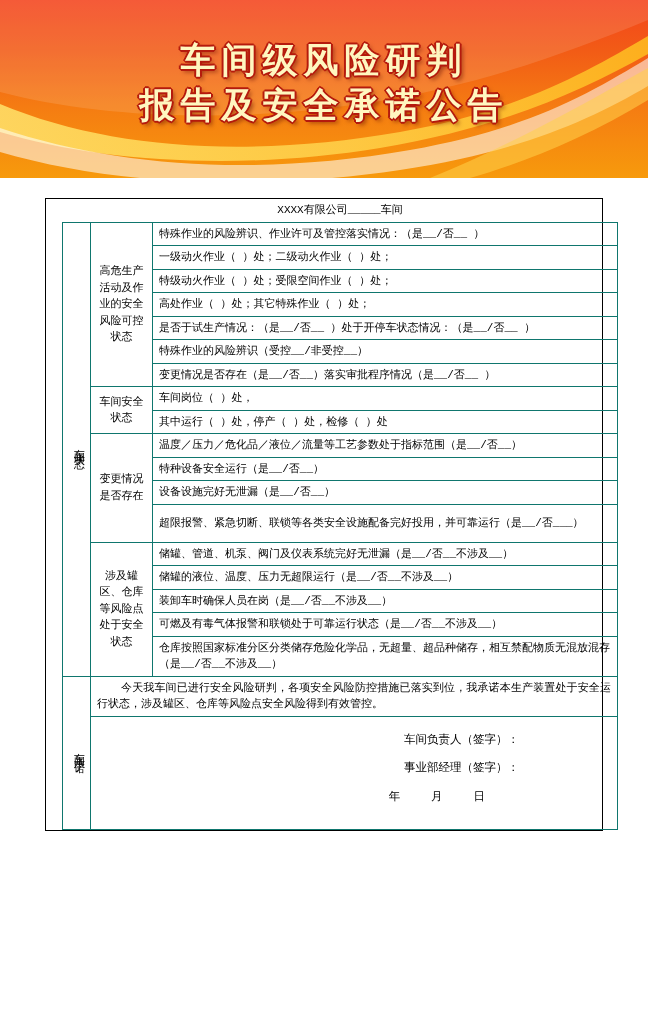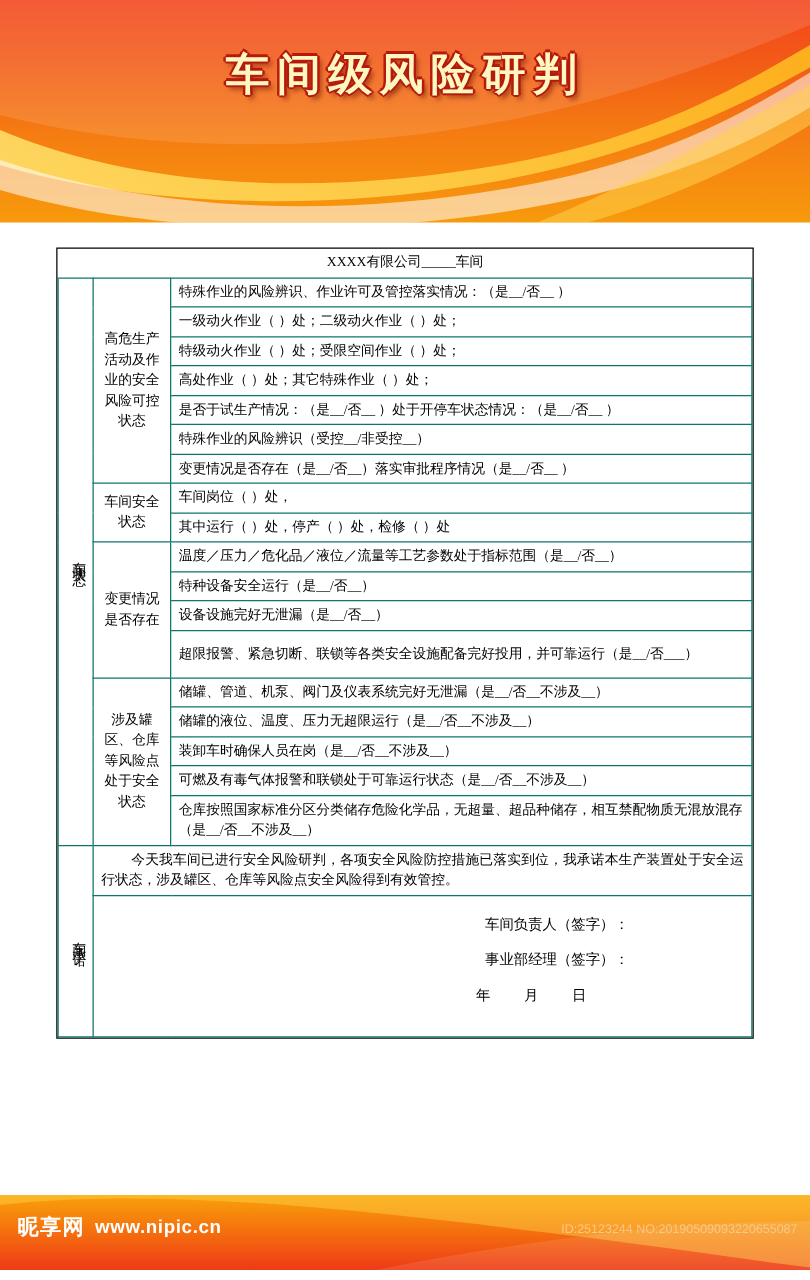--- a/index.html
+++ b/index.html
@@ -88,21 +88,22 @@
     position: absolute;
     left: 45px; top: 198px;
     width: 558px;
     border: 1px solid #000;
     background: #fff;
   }
   table.main {
     width: 100%;
     border-collapse: collapse;
     table-layout: fixed;
-    font-family: Liberation Serif, serif;
+    font-family: Liberation Mono, monospace;
+    margin-left: 16px;
   }
   table.main td {
     border: 1px solid #0f766e;
     padding: 3px 6px;
     font-size: 11px;
     color: #000;
     line-height: 1.5;
     vertical-align: middle;
   }
   .hdr {
@@ -170,20 +171,21 @@
           <stop offset="100%" stop-color="#ffffff" stop-opacity=".25"></stop>
         </linearGradient>
       </defs>
       <path d="M0,104 C110,150 250,158 400,132 C520,111 590,70 648,36 L648,0 L648,0 L648,54 C580,92 500,128 380,148 C240,171 100,162 0,132 Z" fill="url(#gy)" opacity=".85"></path>
       <path d="M0,128 C120,168 260,176 410,150 C530,129 592,92 648,58 L648,86 C590,120 520,152 400,170 C250,192 110,184 0,152 Z" fill="#ffffff" opacity=".55"></path>
       <path d="M0,0 L648,0 L648,20 C560,56 470,88 360,104 C230,123 100,118 0,92 Z" fill="#ffffff" opacity=".12"></path>
       <path d="M430,178 C500,150 570,112 648,68 L648,100 C586,138 520,164 470,178 Z" fill="#ffd24a" opacity=".55"></path>
     </svg>
     <div class="title-wrap">
       <div class="title-line l1">车间级风险研判</div>
+      <div class="title-line l2">报告及安全承诺公告</div>
     </div>
   </div>
 
   <div class="sheet">
     <table class="main">
       <colgroup>
         <col style="width:28px">
         <col style="width:62px">
         <col>
       </colgroup>
@@ -270,25 +272,14 @@
               <div>车间负责人（签字）：</div>
               <div>事业部经理（签字）：</div>
               <div class="date">年  月  日</div>
             </div>
           </td>
         </tr>
       </tbody>
     </table>
   </div>
 
-  <div class="bottom">
-    <svg class="bottom-swoosh" viewBox="0 0 648 60" preserveAspectRatio="none">
-      <path d="M0,8 C140,-8 320,16 470,34 C540,43 600,52 648,58 L648,0 L0,0 Z" fill="#ffd24a" opacity=".45"></path>
-      <path d="M300,60 C380,44 470,30 560,24 C590,22 620,21 648,21 L648,60 Z" fill="#ffffff" opacity=".10"></path>
-    </svg>
-    <div class="brand">
-      <span class="brand-cn">昵享网</span>
-      <span class="brand-url">www.nipic.cn</span>
-    </div>
-    <div class="bottom-id">ID:25123244 NO:20190509093220655087</div>
-  </div>
 
 </div>
 
 </body></html>

